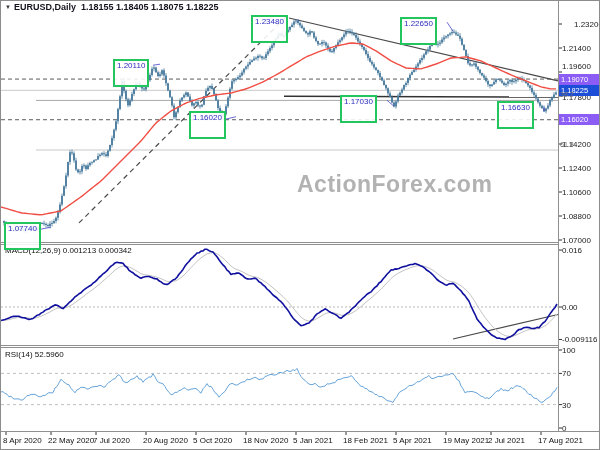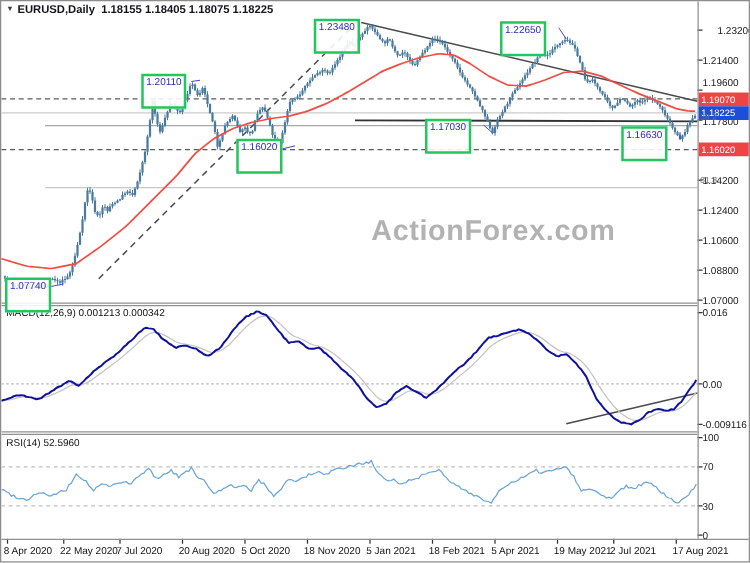--- a/index.html
+++ b/index.html
@@ -10,21 +10,21 @@
   .hdr{position:absolute;left:4px;top:1px;z-index:5;font-size:9px;font-weight:bold;color:#14141e;white-space:nowrap}
   .hdr .tri{font-size:6px;color:#3a3a3a;margin-right:3px;vertical-align:1px;cursor:pointer}
   .hdr .ohlc{margin-left:5px}
   .ind{position:absolute;left:4px;z-index:5;font-size:8px;color:#101010;white-space:nowrap}
   .sep{position:absolute;left:0;width:557px;height:3px;background:#fff;border-top:1px solid #8f8f8f;border-bottom:1px solid #8f8f8f;z-index:4}
   .vaxis{position:absolute;top:0;left:557px;width:1px;height:430px;background:#8f8f8f;z-index:4}
   .baxis{position:absolute;top:430px;left:0;width:600px;height:1px;background:#8f8f8f;z-index:4}
   .axlbl{position:absolute;left:561px;z-index:5;font-size:8px;color:#1a1a1a;white-space:nowrap}
   .fiblbl{position:absolute;left:559px;z-index:5;font-size:7px;color:#6e6e6e;white-space:nowrap}
   .tag{position:absolute;left:558px;width:41px;height:11px;z-index:5;font-size:7.5px;line-height:11px;color:#fff;padding-left:2px;white-space:nowrap}
-  .tag.green{background:#ef4444}
+  .tag.green{background:#8b5cf6}
   .tag.black{background:#1d4ed8}
   .ann{position:absolute;z-index:5;border:2px solid #22c55e;color:#2b2bbe;background:rgba(255,255,255,.88);font-size:8px;line-height:9px;height:28px;padding:0 2px;white-space:nowrap}
   .dt{position:absolute;z-index:5;font-size:8px;color:#111;top:435px;white-space:nowrap}
 </style>
 </head>
 <body>
 
 <div class="win">
   <div class="wm">ActionForex.com</div>
   <svg id="chart-svg" width="600" height="450">

